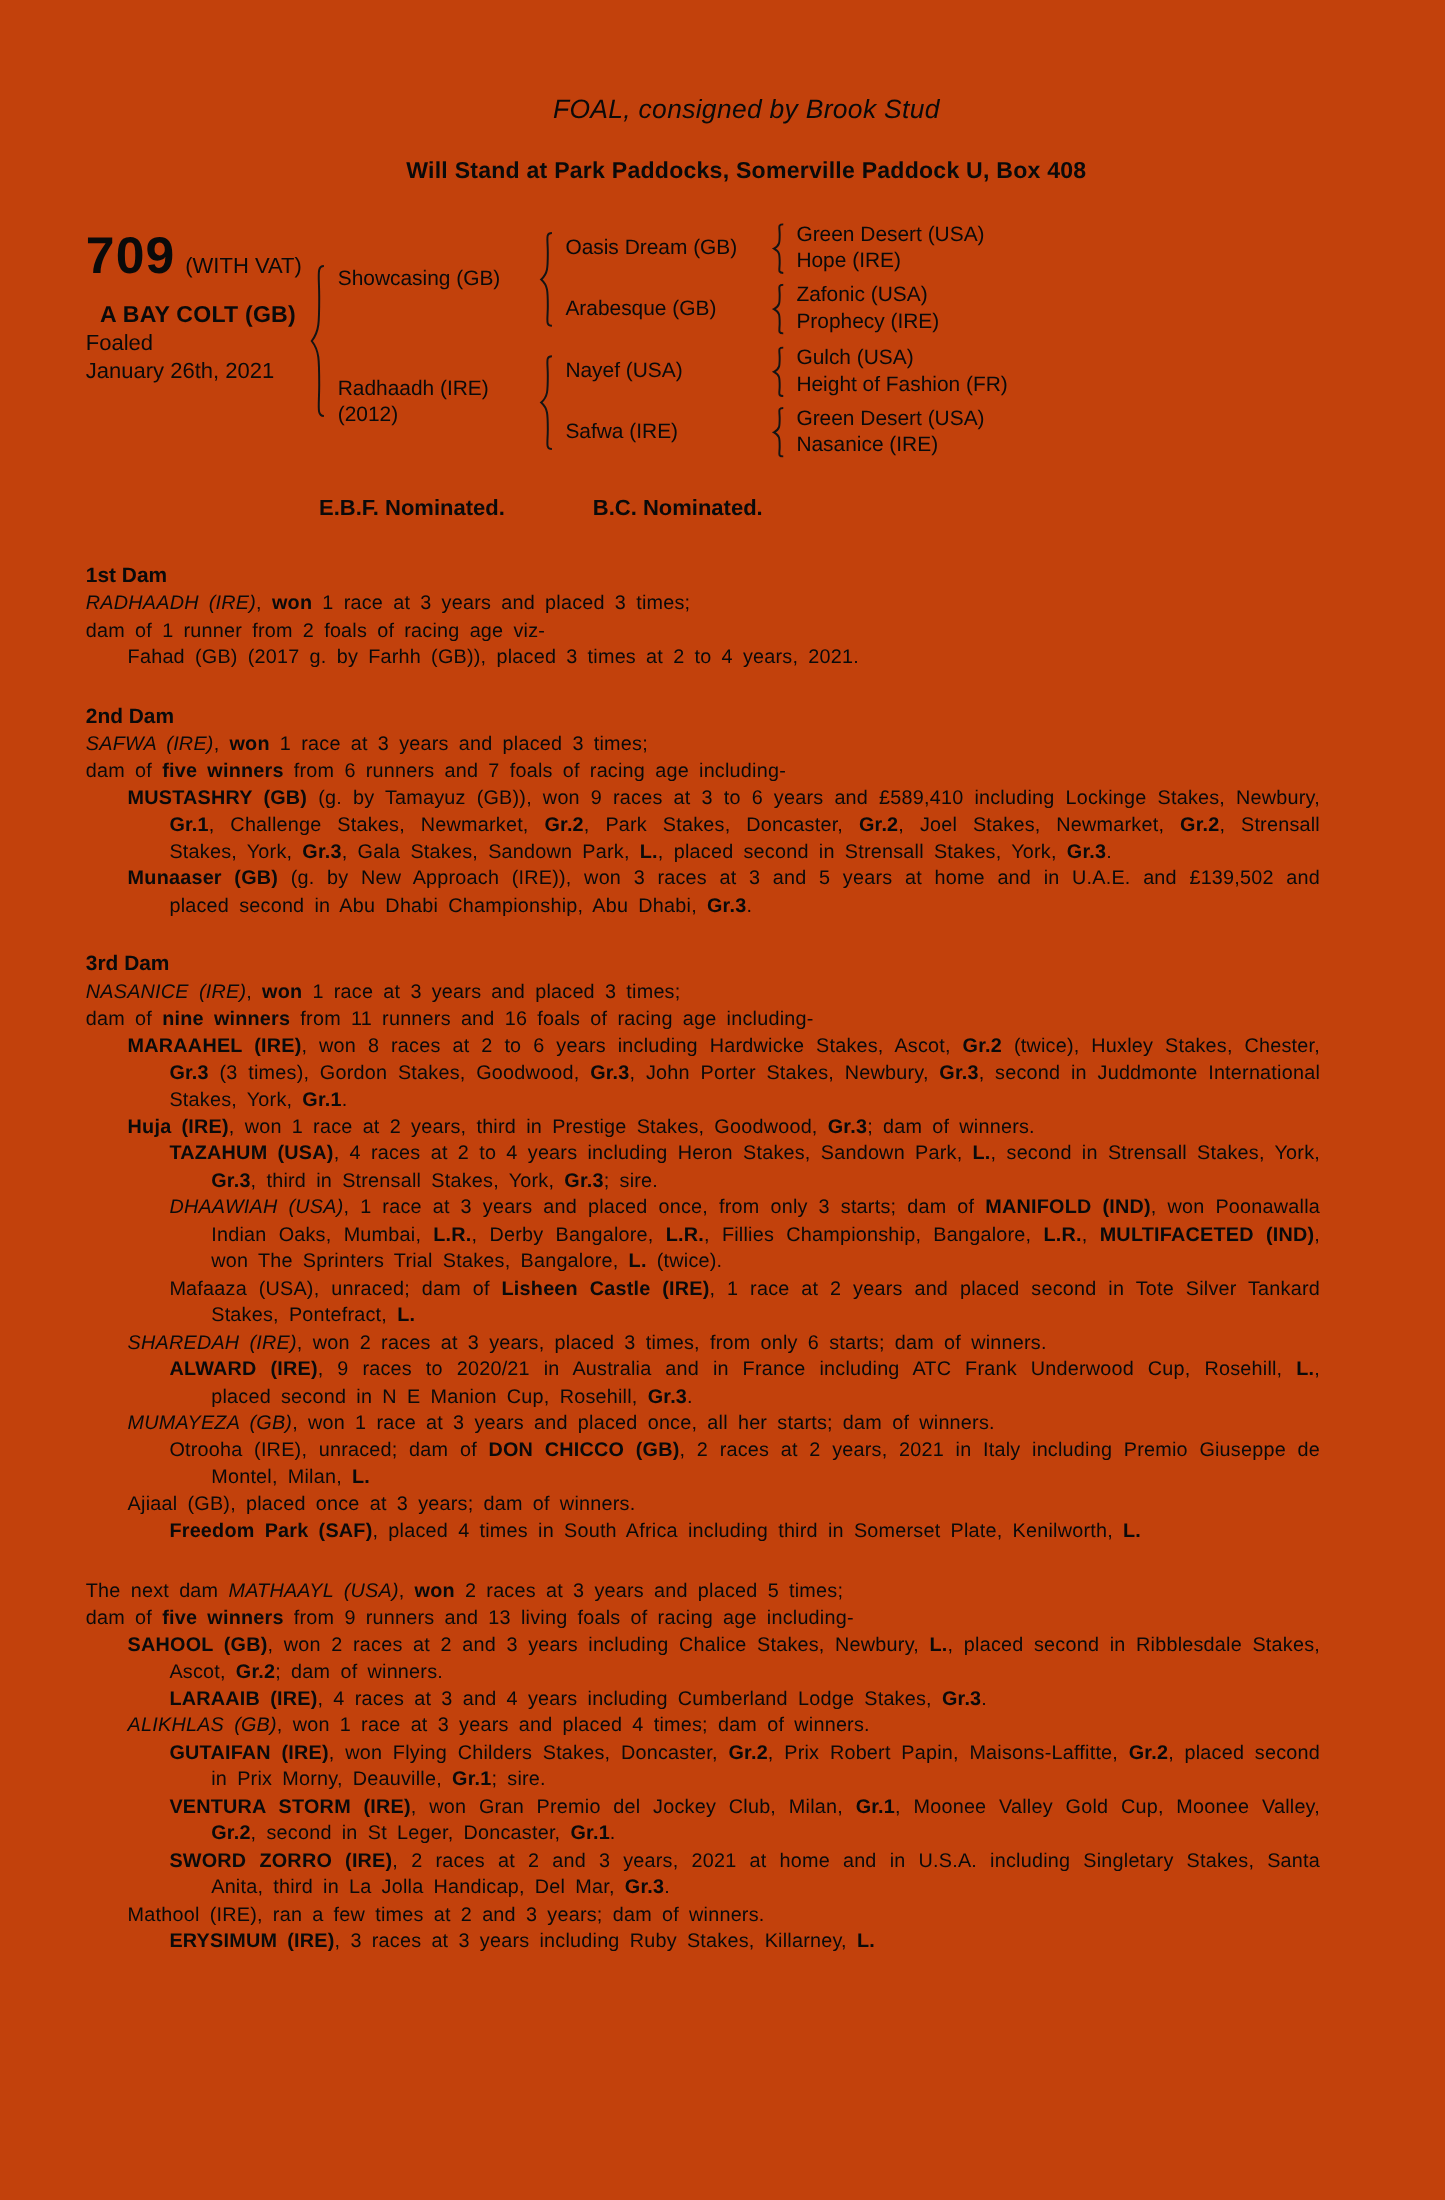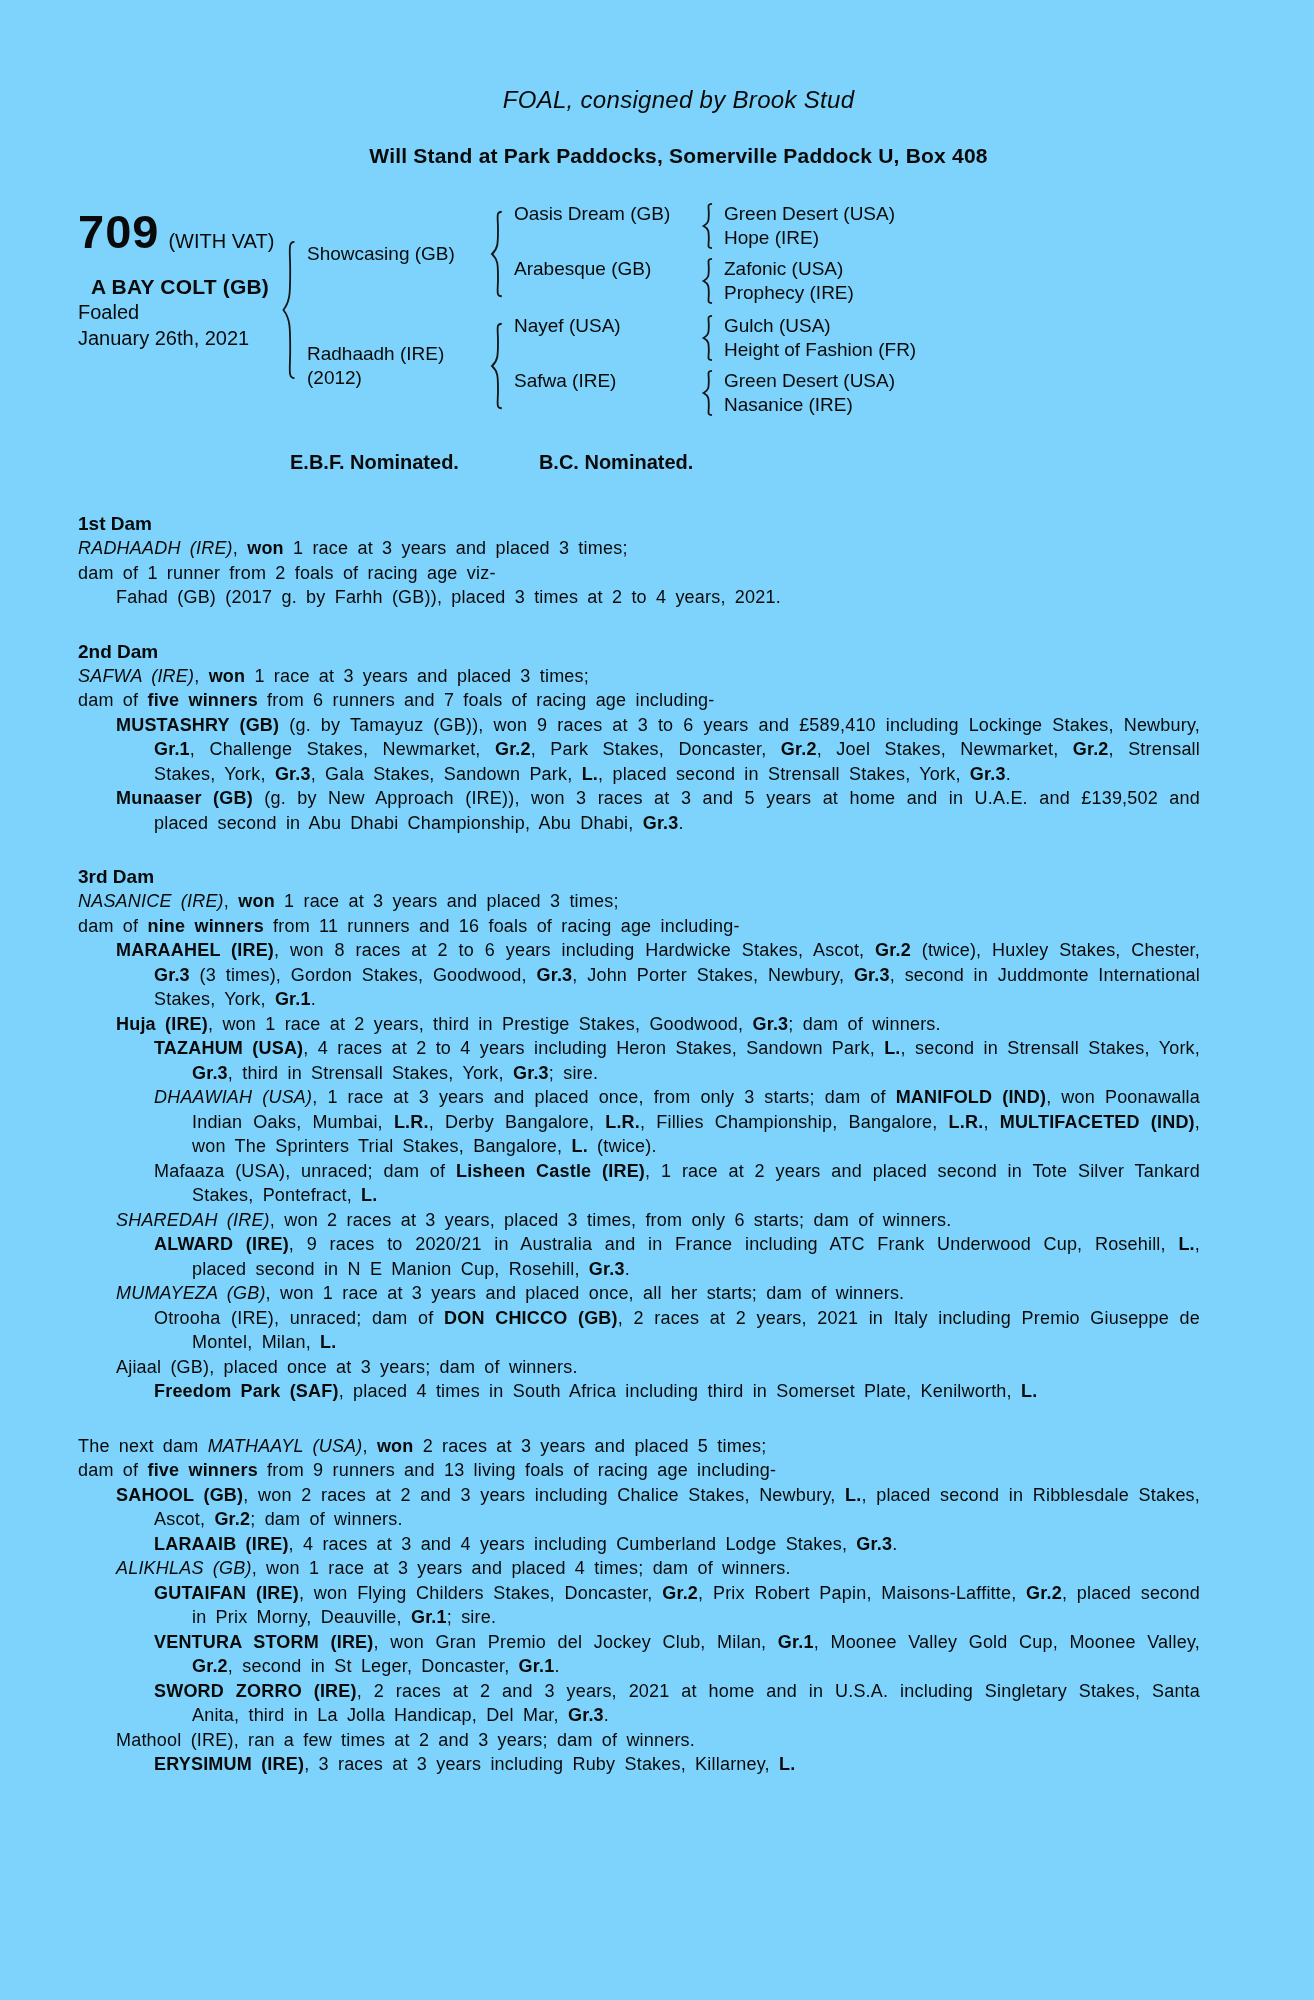--- a/index.html
+++ b/index.html
@@ -1,20 +1,20 @@
 <!DOCTYPE html>
 <html><head>
 <meta charset="utf-8">
 <style>
   html, body { margin: 0; padding: 0; background: #ffffff; }
   .page {
     position: relative;
     width: 1314px;
     height: 2000px;
-    background: #7dd3fc;
+    background: #c2410c;
     color: #0a0a0a;
     font-family: "Liberation Sans", "DejaVu Sans", sans-serif;
     box-sizing: border-box;
     padding: 86px 35px 0 78px;
     overflow: hidden;
   }
   .title {
     text-align: center;
     font-style: italic;
     font-size: 24px;
@@ -34,21 +34,21 @@
   .lot-line { display: flex; align-items: baseline; gap: 9px; }
   .lot-num { font-size: 47px; font-weight: bold; letter-spacing: 1px; line-height: 1; }
   .vat { font-size: 20px; }
   .colt-name { font-weight: bold; font-size: 21px; margin-top: 20px; letter-spacing: 0.2px; margin-left: 13px; }
   .foaled { font-size: 20px; line-height: 26px; }
   .tree { display: flex; flex-direction: column; }
   .half { display: flex; align-items: center; }
   .half + .half { margin-top: 9px; }
   .g1name { width: 180px; font-size: 19px; line-height: 24px; }
   .g2col { display: flex; flex-direction: column; }
-  .unit { display: flex; align-items: flex-start; }
+  .unit { display: flex; align-items: center; }
   .unit + .unit { margin-top: 7px; }
   .g2name { width: 185px; font-size: 19px; line-height: 24px; }
   .g3col { display: flex; flex-direction: column; }
   .g3name { font-size: 19px; line-height: 24px; white-space: nowrap; }
   .brace { flex: 0 0 auto; margin: 0 10px 0 2px; align-self: center; }
   .brace svg { display: block; }
   .b1 svg { width: 17px; height: 142px; }
   .b2 svg { width: 15px; height: 88px; }
   .b3 svg { width: 13px; height: 46px; }
 

